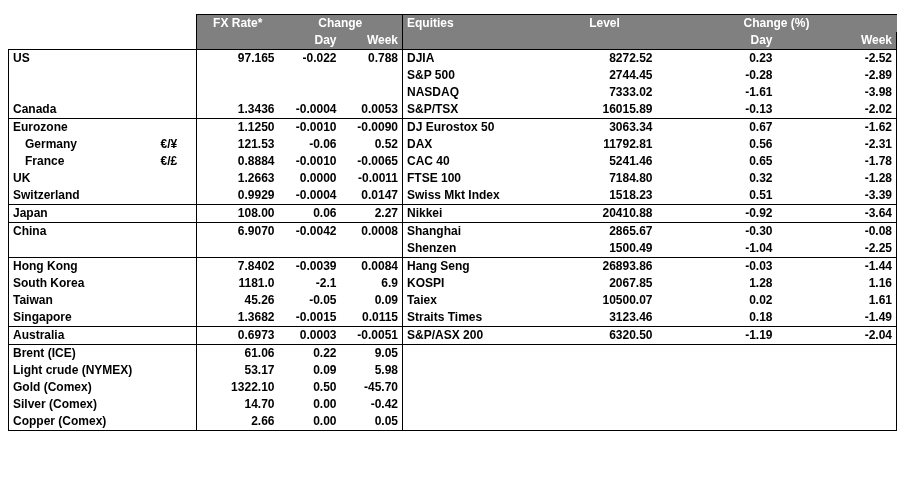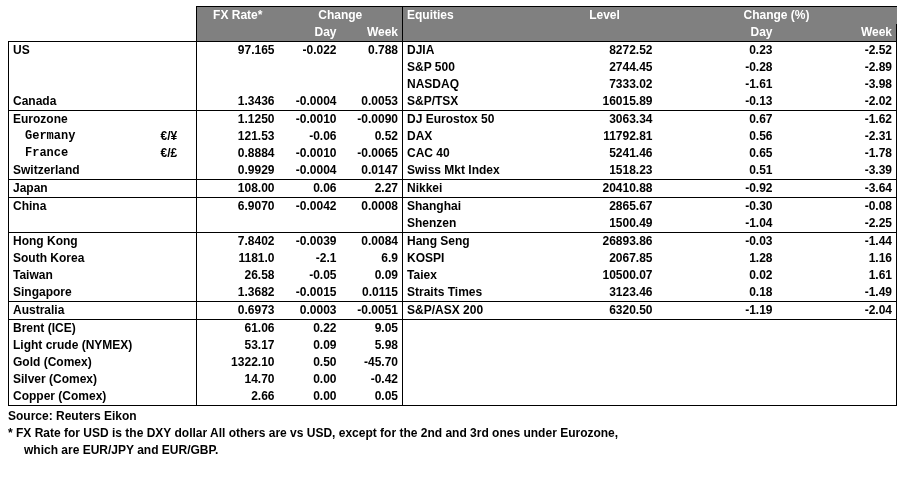--- a/index.html
+++ b/index.html
@@ -19,21 +19,21 @@
     position: relative;
     width: 917px;
     height: 500px;
     box-sizing: border-box;
   }
   table.fx {
     border-collapse: collapse;
     table-layout: fixed;
     width: 888px;
     margin-left: 8px;
-    margin-top: 6px;
+    margin-top: 14px;
     border-radius: 29px;
   }
   table.fx td, table.fx th {
     padding: 0 4px;
     height: 17px;
     line-height: 17px;
     font-size: 12px;
     font-weight: bold;
     vertical-align: middle;
     white-space: nowrap;
@@ -63,21 +63,21 @@
   .lft { text-align: left; }
 
   
   .bl { border-left: 1px solid #000; }
   .br { border-right: 1px solid #000; }
   .bt { border-top: 1px solid #000; }
   .bb { border-bottom: 1px solid #000000; }
 
   .sep-top td { border-top: 1px solid #000; }
 
-  .indent { padding-left: 16px !important; font-family: Liberation Mono, monospace; }
+  .indent { padding-left: 16px !important; }
 
   .footer {
     margin-left: 8px;
     margin-top: 2px;
     font-size: 12px;
     font-weight: bold;
   }
   .footer div {
     line-height: 17px;
     white-space: nowrap;
@@ -193,20 +193,31 @@
           <td class="lft">€/£</td>
           <td class="num bl">0.8884</td>
           <td class="num">-0.0010</td>
           <td class="num">-0.0065</td>
           <td class="lft bl">CAC 40</td>
           <td class="num">5241.46</td>
           <td class="num">0.65</td>
           <td class="num br">-1.78</td>
         </tr>
         <tr>
+          <td class="lft bl">UK</td>
+          <td class="lft"></td>
+          <td class="num bl">1.2663</td>
+          <td class="num">0.0000</td>
+          <td class="num">-0.0011</td>
+          <td class="lft bl">FTSE 100</td>
+          <td class="num">7184.80</td>
+          <td class="num">0.32</td>
+          <td class="num br">-1.28</td>
+        </tr>
+        <tr>
           <td class="lft bl">Switzerland</td>
           <td class="lft"></td>
           <td class="num bl">0.9929</td>
           <td class="num">-0.0004</td>
           <td class="num">0.0147</td>
           <td class="lft bl">Swiss Mkt Index</td>
           <td class="num">1518.23</td>
           <td class="num">0.51</td>
           <td class="num br">-3.39</td>
         </tr>
@@ -261,21 +272,21 @@
           <td class="num">-2.1</td>
           <td class="num">6.9</td>
           <td class="lft bl">KOSPI</td>
           <td class="num">2067.85</td>
           <td class="num">1.28</td>
           <td class="num br">1.16</td>
         </tr>
         <tr>
           <td class="lft bl">Taiwan</td>
           <td class="lft"></td>
-          <td class="num bl">26.58</td>
+          <td class="num bl">45.26</td>
           <td class="num">-0.05</td>
           <td class="num">0.09</td>
           <td class="lft bl">Taiex</td>
           <td class="num">10500.07</td>
           <td class="num">0.02</td>
           <td class="num br">1.61</td>
         </tr>
         <tr>
           <td class="lft bl">Singapore</td>
           <td class="lft"></td>
@@ -349,19 +360,14 @@
           <td class="num bb">0.00</td>
           <td class="num bb">0.05</td>
           <td class="lft bl bb"></td>
           <td class="num bb"></td>
           <td class="num bb"></td>
           <td class="num br bb"></td>
         </tr>
       </tbody>
   </table>
 
-  <div class="footer">
-    <div>Source:  Reuters Eikon</div>
-    <div>* FX Rate for USD is the DXY dollar  All others are vs USD, except for the 2nd and 3rd ones under Eurozone,</div>
-    <div class="ind">which are EUR/JPY and EUR/GBP.</div>
-  </div>
 
 </div>
 
 </body></html>

